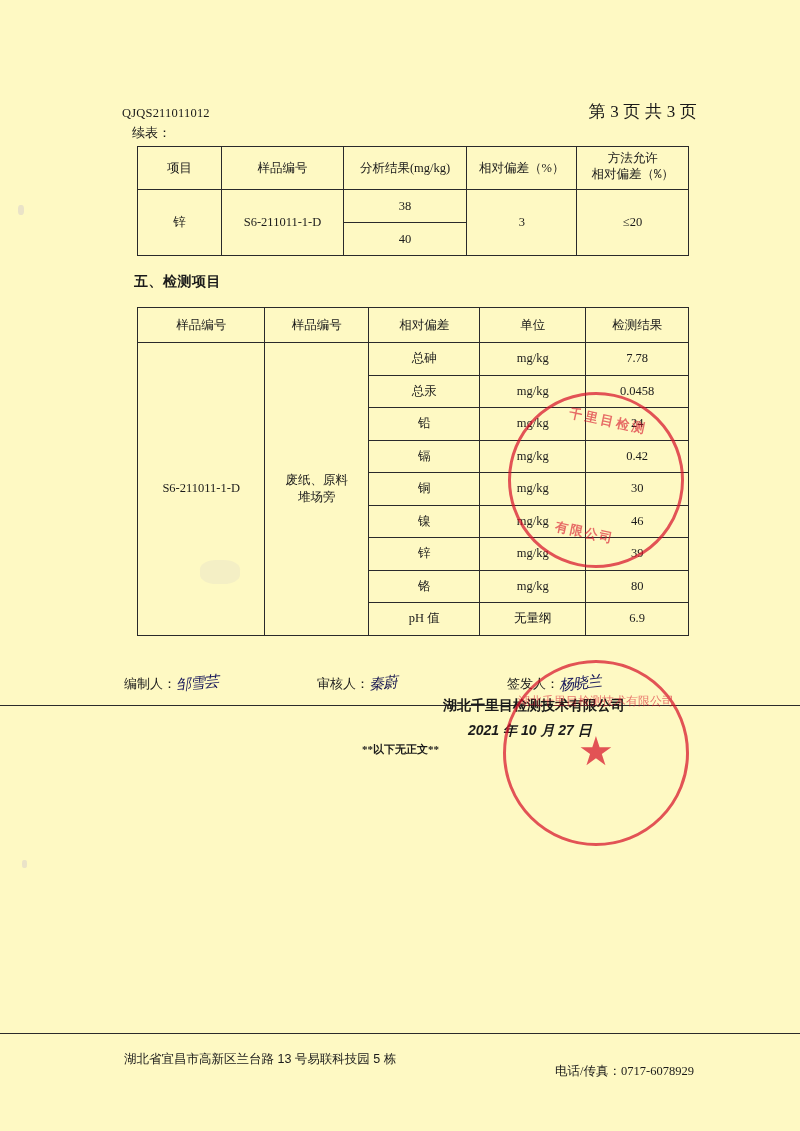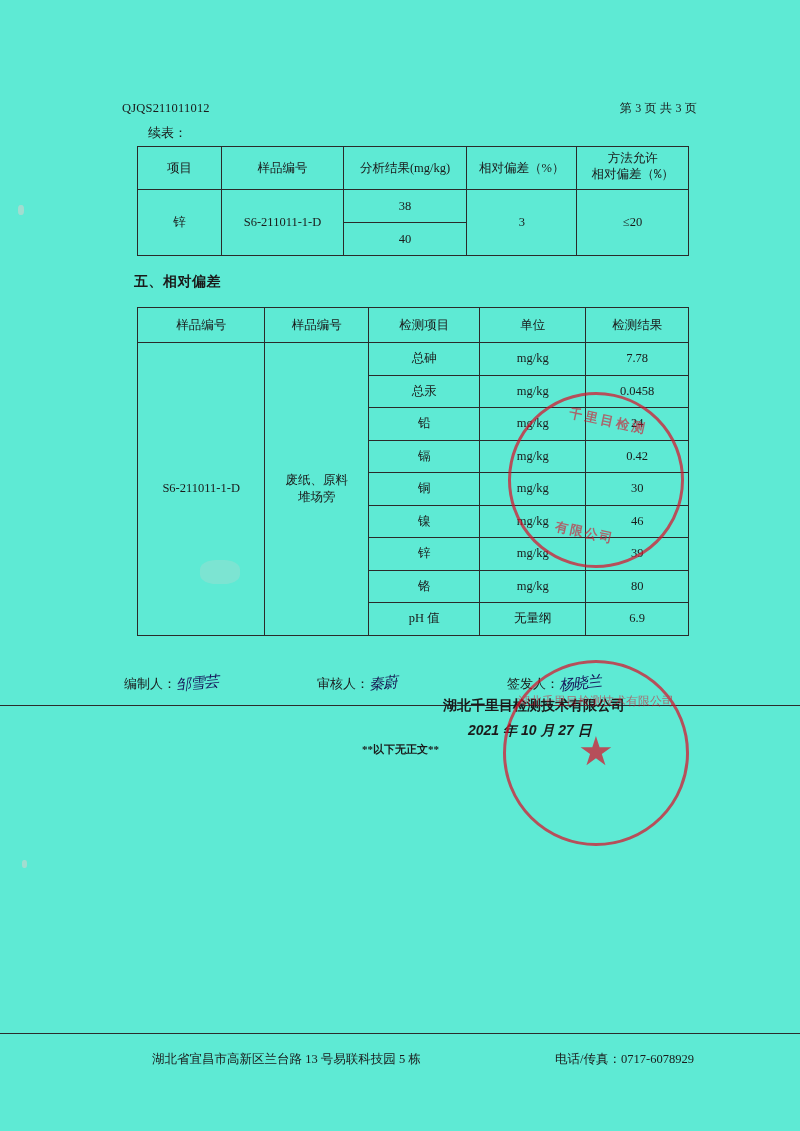--- a/index.html
+++ b/index.html
@@ -13,21 +13,21 @@
     font-family: "Liberation Serif", "DejaVu Serif", serif;
     color: #1a1a1a;
     position: relative;
     overflow: hidden;
   }
   .page {
     position: absolute;
     left: 0; top: 0;
     width: 800px;
     height: 1131px;
-    background: #5eead4;
+    background: #fef9c3;
   }
   
   .speckle {
     position: absolute;
     background: #d8d2cc;
     opacity: .55;
     border-radius: 40%;
   }
 
   .header-row {
@@ -39,26 +39,26 @@
     justify-content: space-between;
     align-items: baseline;
     font-size: 12.5px;
     letter-spacing: .2px;
   }
   .header-code {
     font-family: "Liberation Serif", serif;
   }
   .header-page {
     font-family: "Liberation Serif", serif;
-    font-size: 12px;
+    font-size: 17px;
   }
 
   .cont-label {
     position: absolute;
-    left: 148px;
+    left: 132px;
     top: 124px;
     font-size: 13px;
   }
 
   
   table.doc {
     border-collapse: collapse;
     position: absolute;
     font-size: 12.5px;
   }
@@ -240,22 +240,22 @@
   }
   .footer {
     position: absolute;
     left: 124px;
     top: 1051px;
     width: 570px;
     display: flex;
     justify-content: space-between;
     font-size: 12.5px;
   }
-  .footer-addr { font-family: Liberation Serif, serif; margin-left: 28px; }
-  .footer-tel { font-family: "Liberation Serif", serif; }
+  .footer-addr { font-family: Liberation Sans, sans-serif; }
+  .footer-tel { font-family: "Liberation Serif", serif; margin-top: 12px; }
 
   .top-rule {
     position: absolute;
     left: 0;
     top: 705px;
     width: 800px;
     height: 1px;
     background: #2b2b2b;
   }
 </style>
@@ -293,28 +293,28 @@
       <td>38</td>
       <td rowspan="2">3</td>
       <td rowspan="2">≤20</td>
     </tr>
     <tr>
       <td>40</td>
     </tr>
   </tbody>
     </table>
 
-  <div class="section-title">五、相对偏差</div>
+  <div class="section-title">五、检测项目</div>
 
   <table class="doc" id="table-results">
     <tbody>
         <tr class="hdr">
       <td style="width:128px;">样品编号</td>
       <td style="width:104px;">样品编号</td>
-      <td style="width:112px;">检测项目</td>
+      <td style="width:112px;">相对偏差</td>
       <td style="width:106px;">单位</td>
       <td style="width:102px;">检测结果</td>
     </tr>
     <tr>
       <td rowspan="9">S6-211011-1-D</td>
       <td rowspan="9">
         <div>废纸、原料</div>
         <div>堆场旁</div>
       </td>
       <td>总砷</td>

